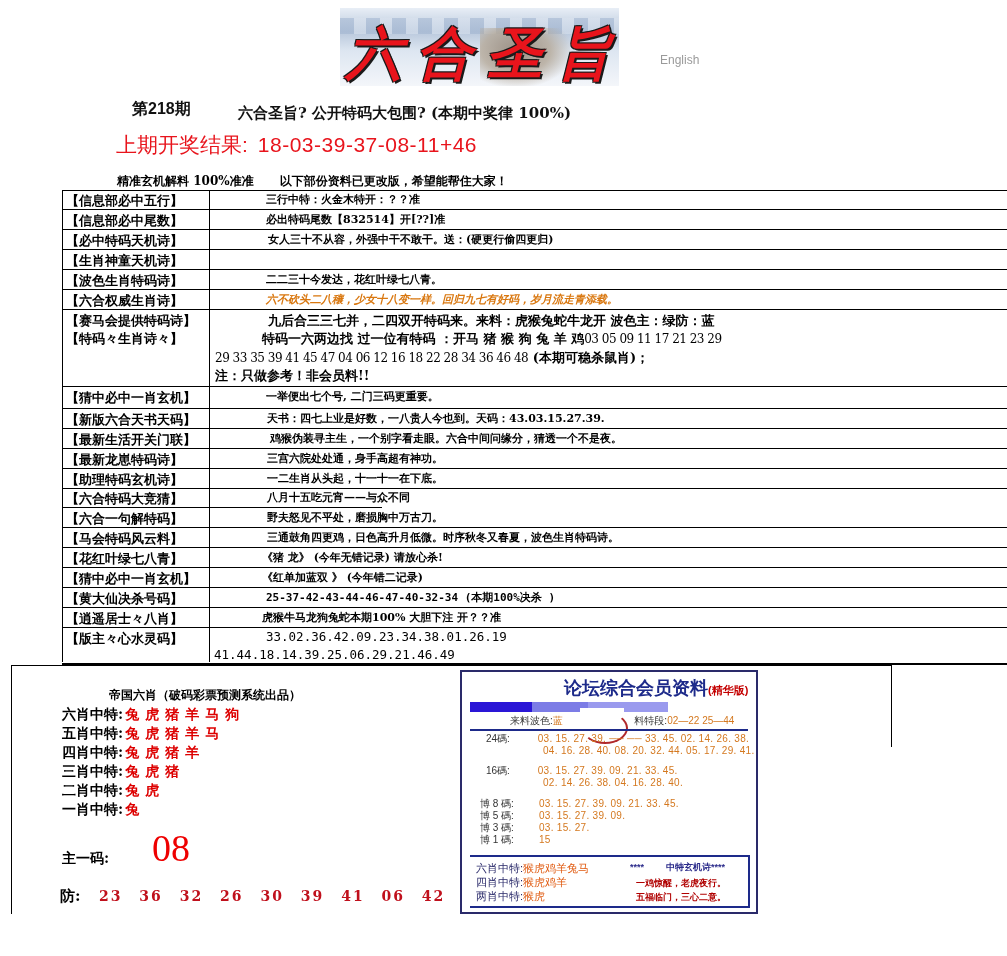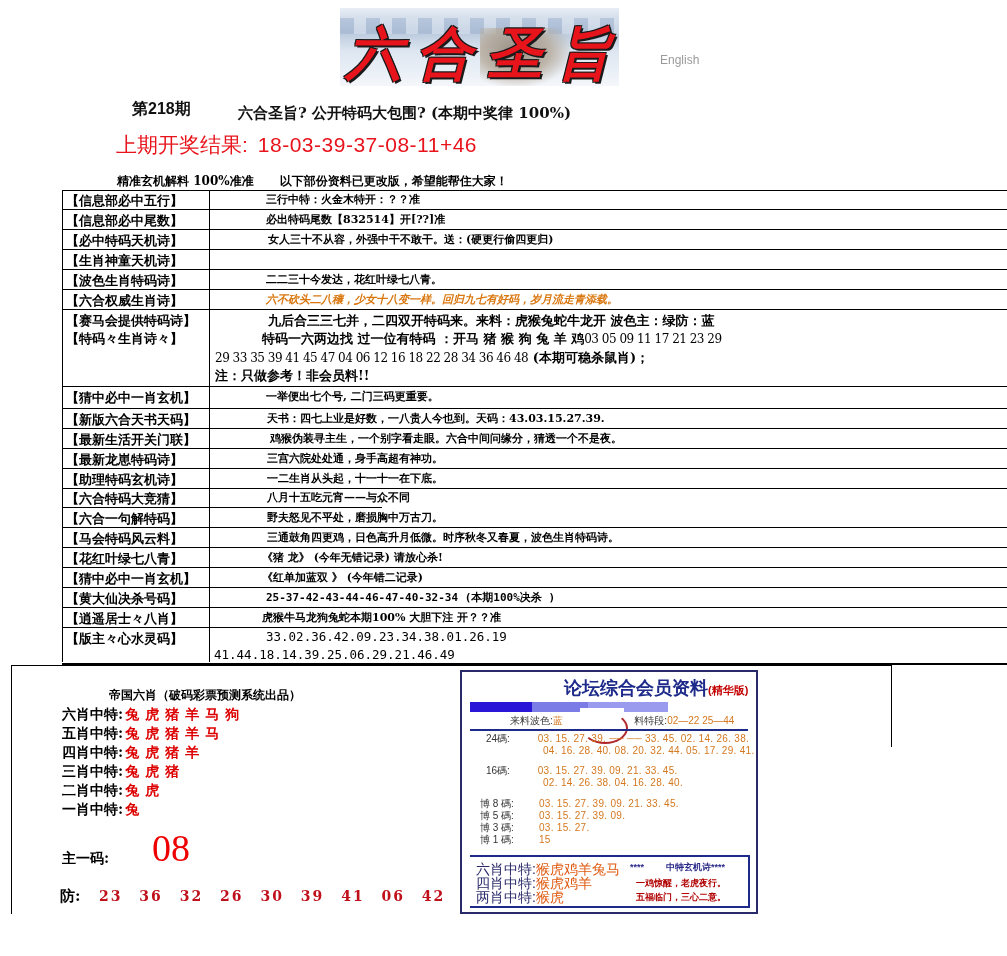--- a/index.html
+++ b/index.html
@@ -64,21 +64,21 @@
   .forum-bar span { position: absolute; top: 0; height: 10px; }
   .forum-colorline { position: absolute; left: 48px; top: 42px; font-size: 10px; color: #333; white-space: nowrap; }
   .forum-colorline .o { color: #d4781f; }
   .forum-blank { position: absolute; left: 118px; top: 36px; width: 44px; height: 28px; background: #fff; }
   .forum-circle { position: absolute; left: 120px; top: 40px; width: 42px; height: 28px;
                   border: 2px solid #b0282a; border-radius: 50%; border-top-color: transparent; border-left-color: transparent; }
   .forum-rule { position: absolute; left: 8px; top: 57px; width: 278px; height: 2px; background: #1d2a8a; }
   .forum-line { position: absolute; font-size: 10px; color: #333; white-space: nowrap; }
   .forum-line .o { color: #d4781f; letter-spacing: .3px; padding-left: 25px; }
   .forum-sub { position: absolute; left: 8px; top: 183px; width: 278px; height: 49px; border: 1px solid #1d2a8a; border-width: 2px 2px 2px 0; }
-  .forum-sub .l { position: absolute; left: 6px; font-size: 14px; color: #2a2a6a; white-space: nowrap; }
+  .forum-sub .l { position: absolute; left: 6px; font-size: 11px; color: #2a2a6a; white-space: nowrap; }
   .forum-sub .l .o { color: #e05a10; }
   .forum-sub .r { position: absolute; font-size: 9px; font-weight: bold; white-space: nowrap; }
 </style>
 </head>
 <body>
 
 <div class="banner">
   <div class="streak"></div>
   <div class="photo"></div>
   <div class="banner-title">六合圣旨</div>

